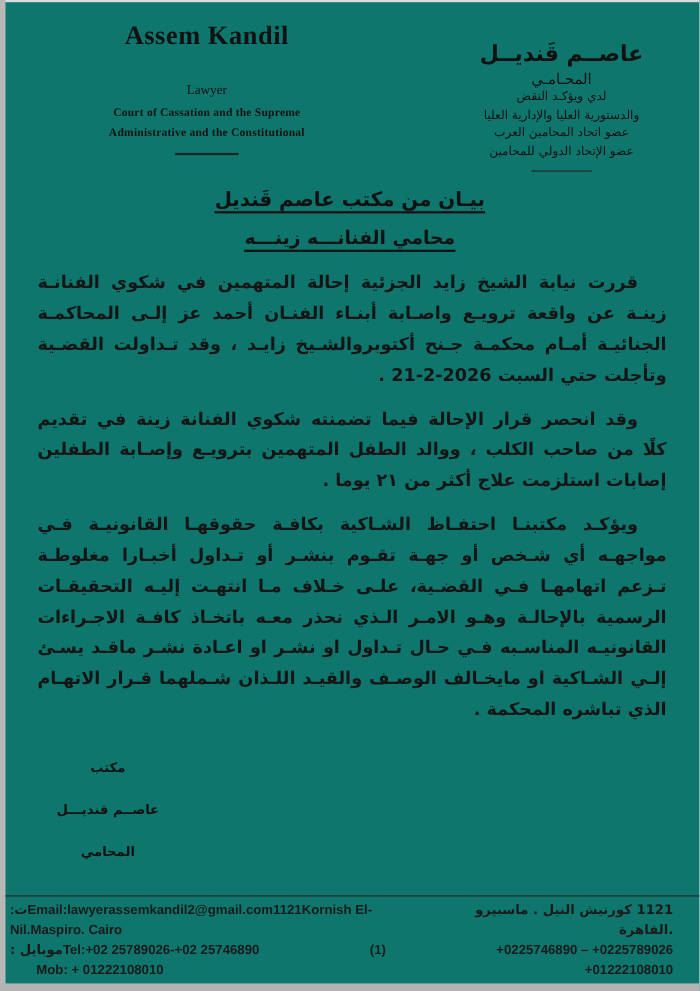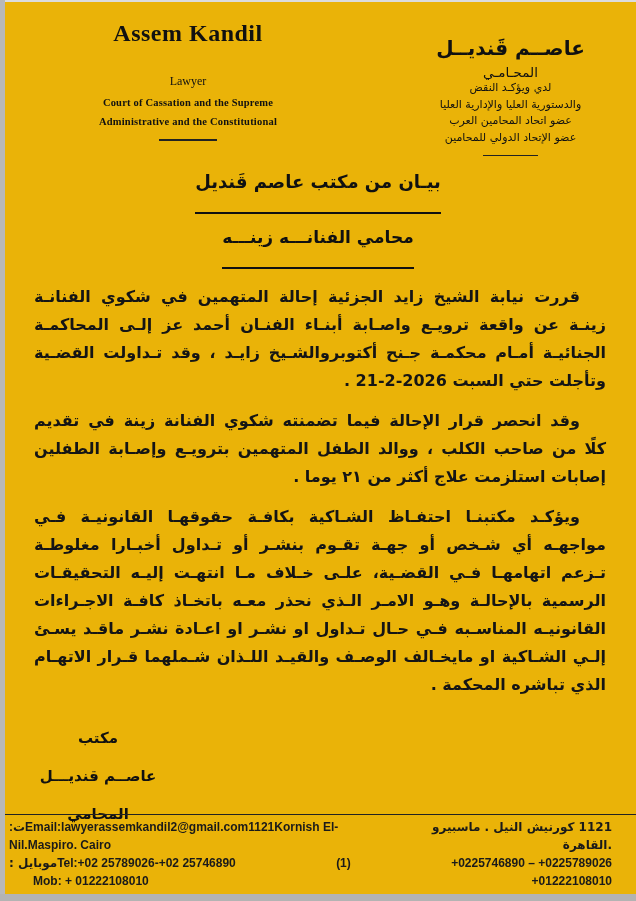--- a/index.html
+++ b/index.html
@@ -1,21 +1,21 @@
 <!DOCTYPE html>
 <html><head>
 <meta charset="utf-8">
 <style>
   * { box-sizing: border-box; }
   html, body { margin: 0; padding: 0; background: #f2f2f2; }
   .page {
     position: relative;
     width: 636px; height: 901px;
     margin: 0 auto;
-    background: #eab308;
+    background: #0f766e;
     color: #111;
     overflow: hidden;
     font-family: "DejaVu Sans", sans-serif;
   }
   .edge-left  { position: absolute; left: 0; top: 0; width: 5px; height: 100%; background: #b8b8b8; }
   .edge-bottom{ position: absolute; left: 0; bottom: 0; width: 100%; height: 7px; background: #b3b3b3; }
   .edge-top   { position: absolute; left: 0; top: 0; width: 100%; height: 2px; background: #dcdcdc; }
 
   
   .header { display: flex; justify-content: space-between; padding: 20px 18px 0 48px; }
@@ -31,34 +31,34 @@
   .hdr-rule.en { width: 58px; }
   .hdr-rule.ar { width: 55px; margin-top: 9px; border-bottom-width: 1.5px; }
 
   
   .titles { text-align: center; direction: rtl; margin-top: 15px; }
   .title-line { margin-top: 13px; }
   .title-line span {
     display: inline-block;
     font-size: 18px; font-weight: bold;
     border-bottom: 2.5px solid #111;
-    padding-bottom: 20px;
+    padding-bottom: 0;
   }
   .title-line.second span { font-size: 17px; }
 
   
   .bodytext { direction: rtl; padding: 14px 30px 0 34px; font-weight: bold; font-size: 16px; color: #151515; }
   .para { margin-bottom: 12px; }
   .pl { line-height: 28px; text-align: justify; text-align-last: justify; }
   .pl.first { text-indent: 26px; }
   .pl.last  { text-align: right; text-align-last: right; }
 
   
   .signature { direction: rtl; margin: 20px 0 0 0; padding-right: 440px; text-align: center; }
-  .sig-line { font-size: 15px; font-weight: bold; line-height: 38px; white-space: nowrap; }
+  .sig-line { font-size: 12px; font-weight: bold; line-height: 38px; white-space: nowrap; }
 
   
   .footer {
     position: absolute; left: 5px; right: 0; top: 814px;
     border-top: 1.5px solid #222;
     padding: 3px 24px 0 4px;
     font-family: "Liberation Sans", "DejaVu Sans", sans-serif;
     font-size: 12px; font-weight: bold; color: #1a1a1a;
   }
   .f-row { display: flex; justify-content: space-between; align-items: baseline; line-height: 18px; }

